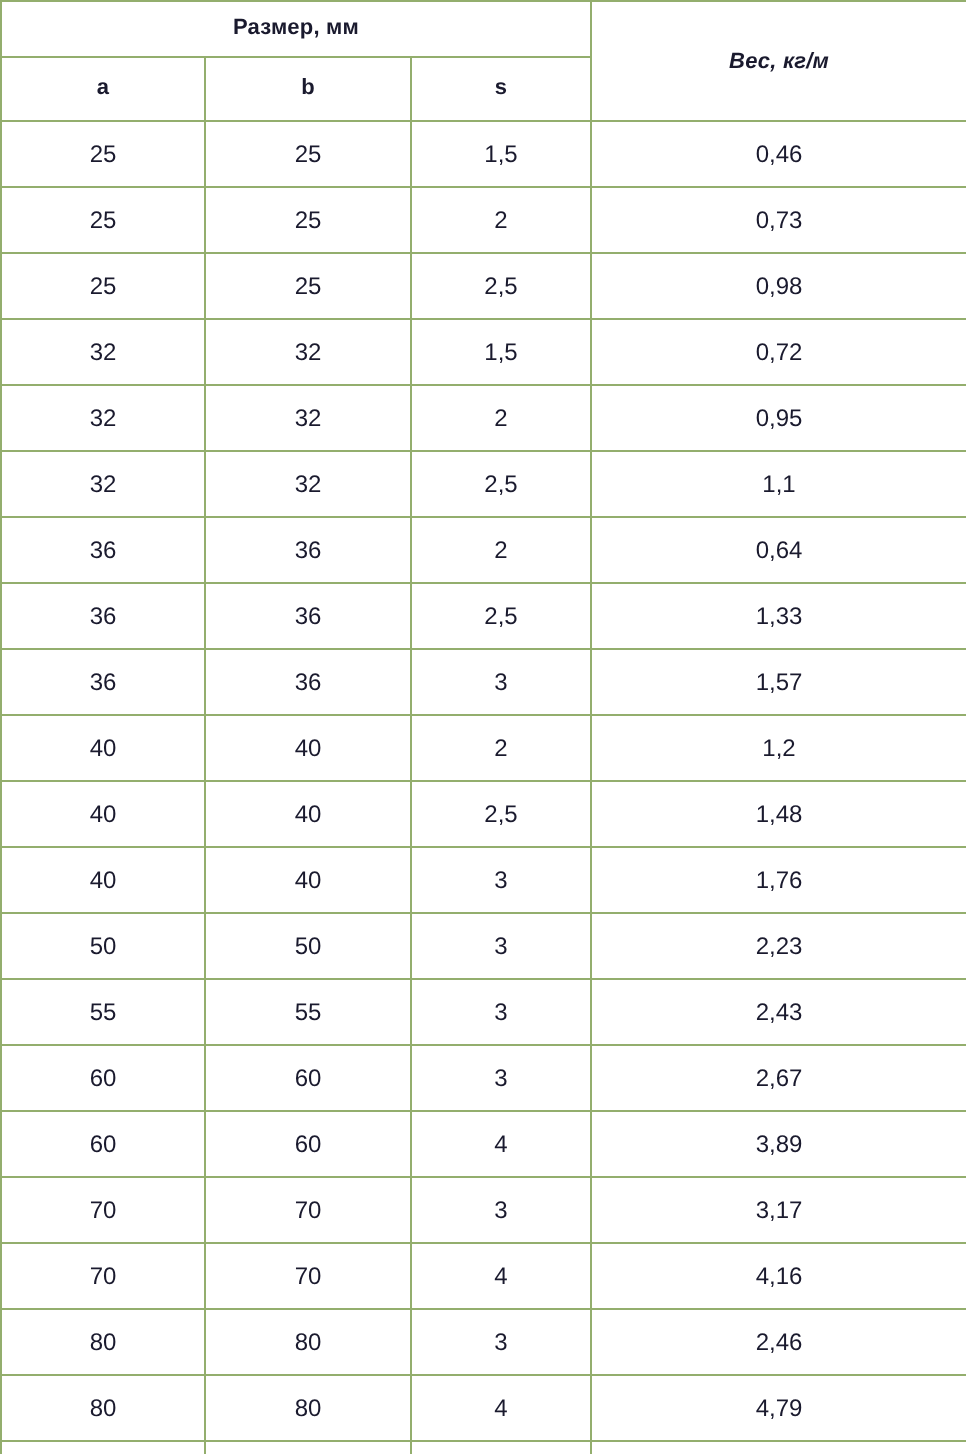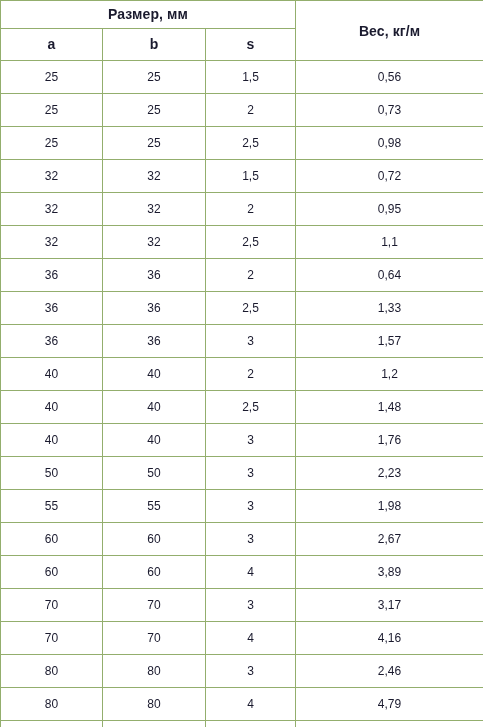--- a/index.html
+++ b/index.html
@@ -37,31 +37,32 @@
     padding: 0;
     background: #ffffff;
   }
 
   
   #spec-table tr > *:first-child { border-left-color: #93ae6d; }
   #spec-table tr > *:last-child  { border-right-color: #93ae6d; }
 
   #spec-table thead th {
     font-weight: bold;
-    font-size: 14px;
+    font-size: 11px;
     letter-spacing: 0.1px;
   }
 
   th.head-group {
     height: 27px;
     line-height: 27px;
   }
 
   th.head-weight {
     height: 58px;
+    font-style: italic;
   }
 
   th.head-sub {
     height: 31px;
     line-height: 31px;
   }
 
   #spec-table tbody td {
     height: 32px;
     line-height: 32px;
@@ -88,21 +89,21 @@
       <th class="head-sub">a</th>
       <th class="head-sub">b</th>
       <th class="head-sub">s</th>
     </tr>
   </thead>
   <tbody id="table-body">
       <tr>
         <td>25</td>
         <td>25</td>
         <td>1,5</td>
-        <td>0,56</td>
+        <td>0,46</td>
       </tr>
       <tr>
         <td>25</td>
         <td>25</td>
         <td>2</td>
         <td>0,73</td>
       </tr>
       <tr>
         <td>25</td>
         <td>25</td>
@@ -166,21 +167,21 @@
       <tr>
         <td>50</td>
         <td>50</td>
         <td>3</td>
         <td>2,23</td>
       </tr>
       <tr>
         <td>55</td>
         <td>55</td>
         <td>3</td>
-        <td>1,98</td>
+        <td>2,43</td>
       </tr>
       <tr>
         <td>60</td>
         <td>60</td>
         <td>3</td>
         <td>2,67</td>
       </tr>
       <tr>
         <td>60</td>
         <td>60</td>

